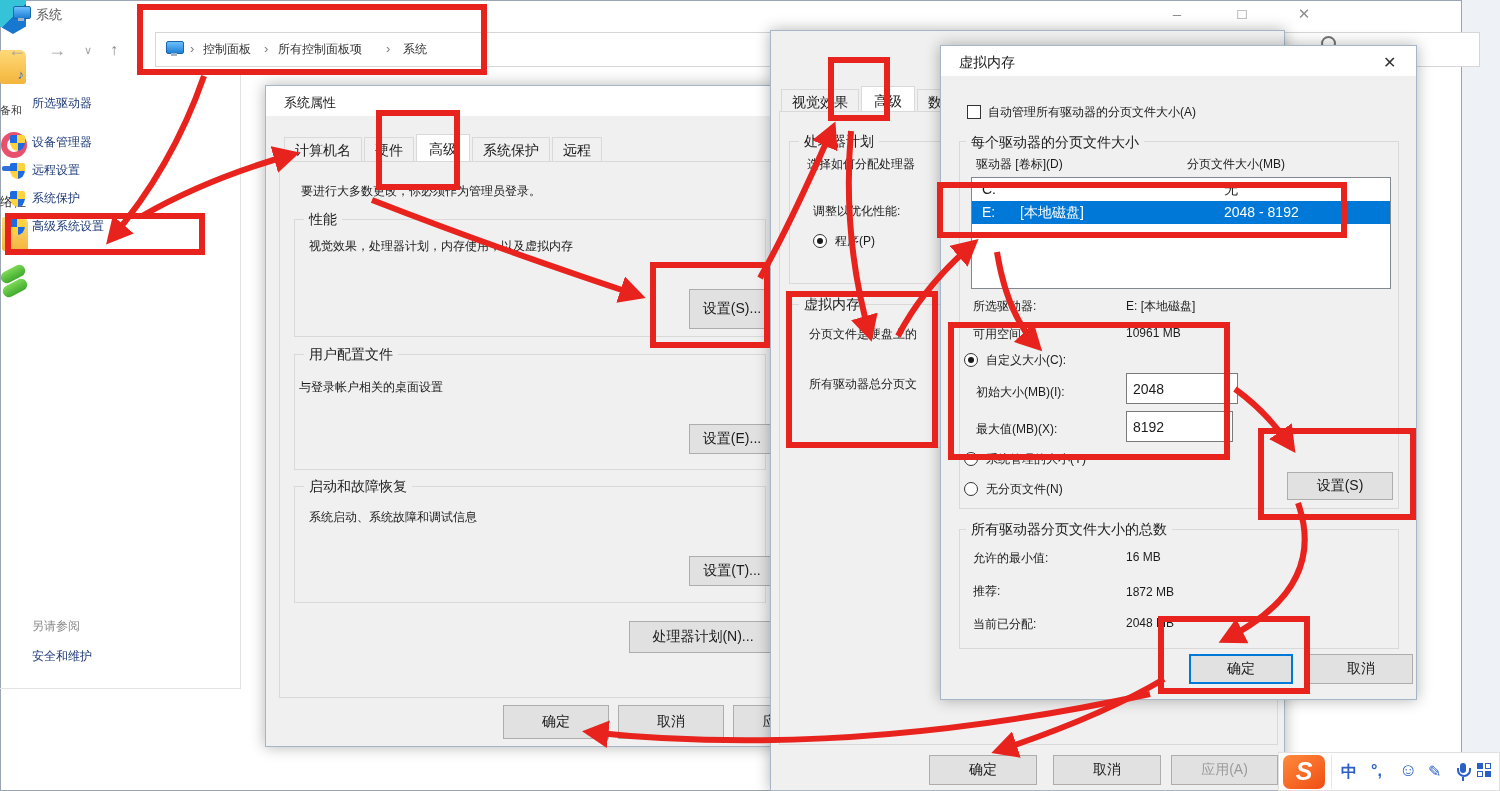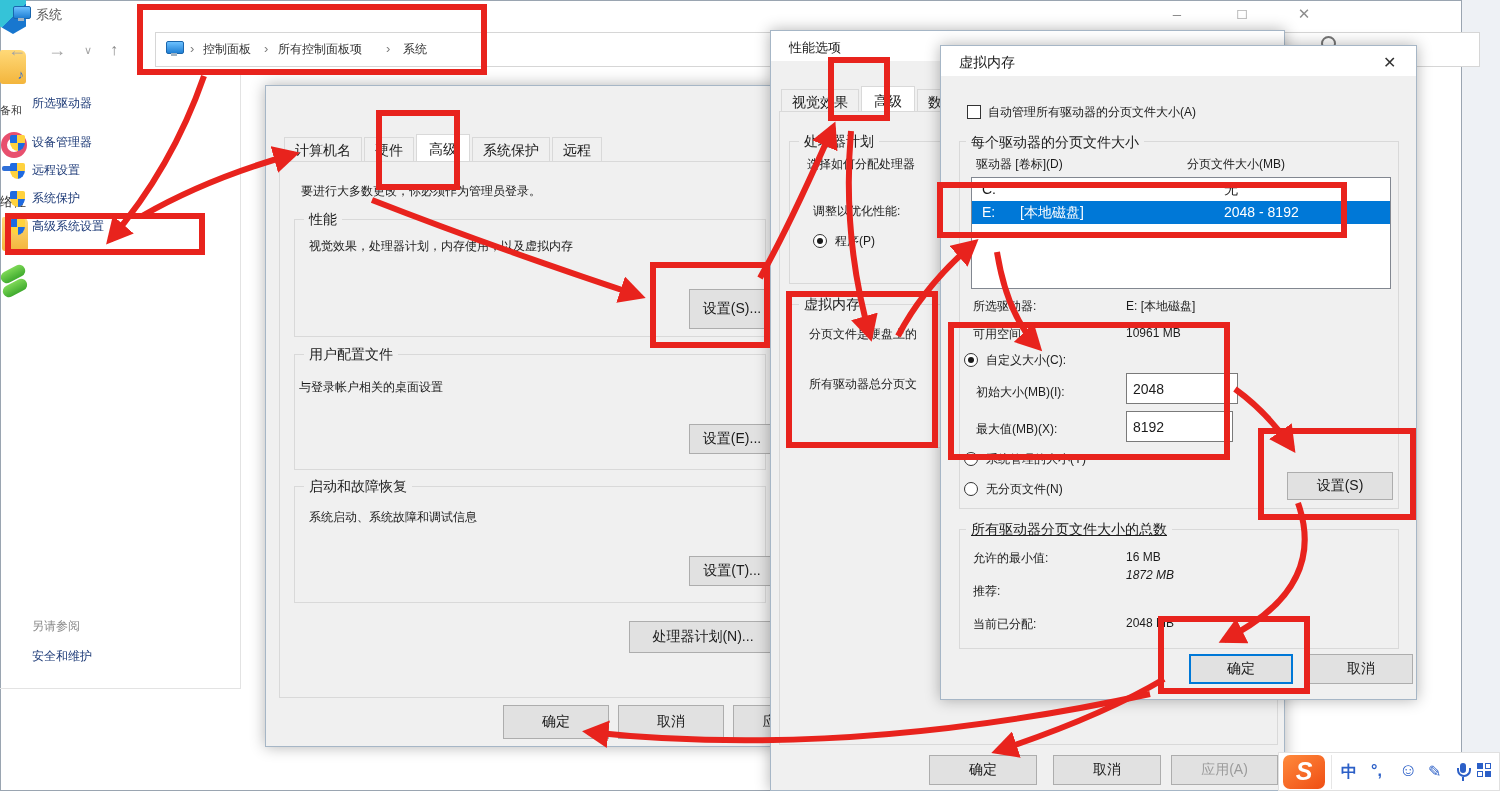--- a/index.html
+++ b/index.html
@@ -118,20 +118,23 @@
       <div class="shield" style="left:10px;top:116px;"></div>
       <div class="t navy" style="position:absolute;left:32px;top:115px;">系统保护</div>
       <div class="shield" style="left:10px;top:144px;"></div>
       <div class="t navy" style="position:absolute;left:32px;top:143px;">高级系统设置</div>
       <div class="t gray" style="position:absolute;left:32px;top:543px;">另请参阅</div>
       <div class="t navy" style="position:absolute;left:32px;top:573px;">安全和维护</div>
     </div>
   </div>
 
   <div class="dlg sysprops abs">
+    <div class="dlgtitle">
+      <div class="txt">系统属性</div>
+    </div>
     <div class="tabs" style="left:18px;top:47px;">
       <div class="tab">计算机名</div>
       <div class="tab">硬件</div>
       <div class="tab active">高级</div>
       <div class="tab">系统保护</div>
       <div class="tab">远程</div>
     </div>
     <div class="contentbox" style="left:13px;top:75px;width:496px;height:537px;background:#f0f0f0;"></div>
     <div class="t" style="position:absolute;left:35px;top:97px;">要进行大多数更改，你必须作为管理员登录。</div>
 
@@ -150,23 +153,20 @@
     <div class="t" style="position:absolute;left:43px;top:423px;">系统启动、系统故障和调试信息</div>
     <div class="btn" style="left:423px;top:470px;width:86px;height:30px;">设置(T)...</div>
 
     <div class="btn" style="left:363px;top:535px;width:148px;height:32px;">处理器计划(N)...</div>
     <div class="btn" style="left:237px;top:619px;width:106px;height:34px;">确定</div>
     <div class="btn" style="left:352px;top:619px;width:106px;height:34px;">取消</div>
     <div class="btn" style="left:467px;top:619px;width:106px;height:34px;">应用(A)</div>
   </div>
 
   <div class="dlg perfopts abs">
-    <div class="dlgtitle">
-      <div class="txt">性能选项</div>
-    </div>
     <div class="tabs" style="left:10px;top:54px;">
       <div class="tab">视觉效果</div>
       <div class="tab active">高级</div>
       <div class="tab">数据执行保护</div>
     </div>
     <div class="contentbox" style="left:8px;top:80px;width:499px;height:634px;background:#f0f0f0;"></div>
 
     <div class="grp" style="left:18px;top:110px;width:482px;height:143px;"></div>
     <div class="grplabel" style="left:28px;top:102px;">处理器计划</div>
     <div class="t" style="position:absolute;left:36px;top:125px;">选择如何分配处理器</div>
@@ -223,25 +223,25 @@
     <div class="t" style="position:absolute;left:35px;top:375px;">最大值(MB)(X):</div>
     <input class="inp" style="left: 185px; top: 365px; width: 107px; height: 31px;" value="8192">
 
     <div class="radio" style="left:23px;top:406px;"></div>
     <div class="t" style="position:absolute;left:45px;top:405px;">系统管理的大小(Y)</div>
     <div class="radio" style="left:23px;top:436px;"></div>
     <div class="t" style="position:absolute;left:45px;top:435px;">无分页文件(N)</div>
     <div class="btn" style="left:346px;top:426px;width:106px;height:28px;">设置(S)</div>
 
     <div class="grp" style="left:18px;top:483px;width:440px;height:120px;"></div>
-    <div class="grplabel" style="left:25px;top:475px;text-decoration:underline;">所有驱动器分页文件大小的总数</div>
+    <div class="grplabel" style="left:25px;top:475px;">所有驱动器分页文件大小的总数</div>
     <div class="t" style="position:absolute;left:32px;top:504px;">允许的最小值:</div>
     <div class="t" style="position:absolute;left:185px;top:504px;">16 MB</div>
     <div class="t" style="position:absolute;left:32px;top:537px;">推荐:</div>
-    <div class="t" style="position:absolute;left:185px;top:522px;font-style:italic;">1872 MB</div>
+    <div class="t" style="position:absolute;left:185px;top:539px;">1872 MB</div>
     <div class="t" style="position:absolute;left:32px;top:570px;">当前已分配:</div>
     <div class="t" style="position:absolute;left:185px;top:570px;">2048 MB</div>
 
     <div class="btn default" style="left:248px;top:608px;width:104px;height:30px;">确定</div>
     <div class="btn" style="left:368px;top:608px;width:104px;height:30px;">取消</div>
   </div>
 
   <div class="ime">
     <div class="slogo">S</div>
     <div class="abs" style="left:52px;top:2px;width:1px;height:34px;background:#e6e6e6;"></div>

